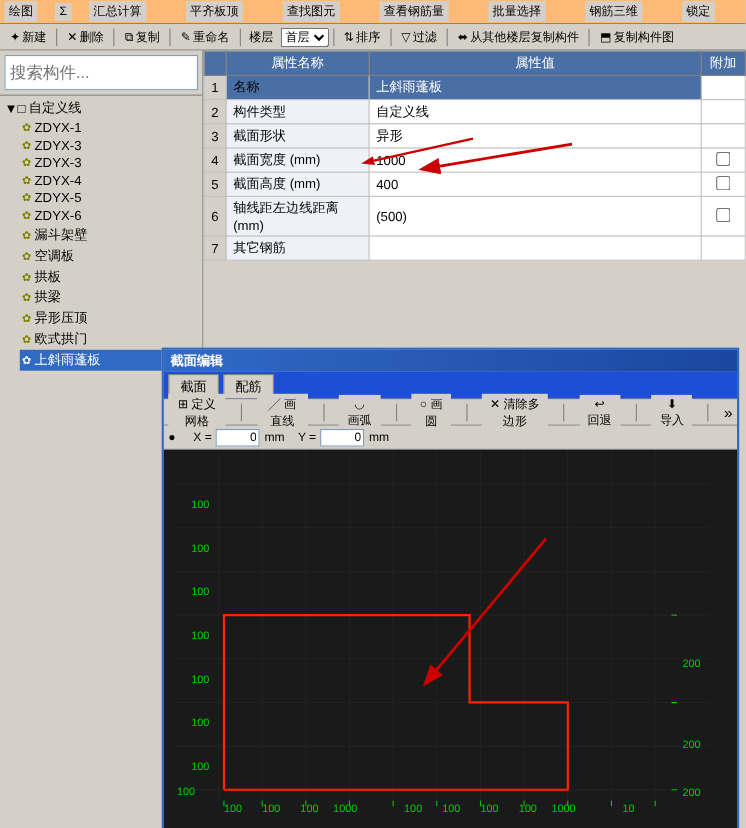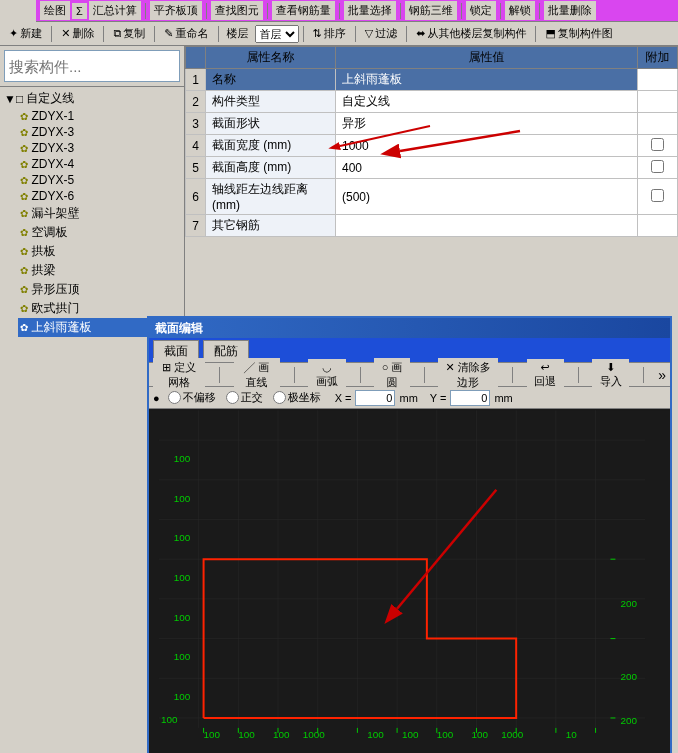--- a/index.html
+++ b/index.html
@@ -1,27 +1,26 @@
 <!DOCTYPE html>
 <html><head>
   <meta charset="utf-8">
   <style>
     * { box-sizing: border-box; margin: 0; padding: 0; }
     body { font-family: 'SimSun', '宋体', sans-serif; font-size: 12px; background: #d4d0c8; width: 678px; height: 753px; overflow: hidden; }
     
     
     .toolbar-top {
-      background: #d946ef;
+      background: #fdba74;
       border-bottom: 1px solid #808080;
       padding: 2px 4px;
       display: flex;
       align-items: center;
       height: 22px;
-      gap: 2px;
-      margin-left: 36px;
+      gap: 16px;
     }
     .toolbar-btn {
       background: #d4d0c8;
       border: 1px solid transparent;
       padding: 1px 3px;
       font-size: 11px;
       cursor: pointer;
       white-space: nowrap;
     }
     .toolbar-sep { width: 1px; height: 16px; background: #808080; margin: 0 2px; }
@@ -122,21 +121,21 @@
     }
     
     
     .prop-table {
       width: 100%;
       border-collapse: collapse;
       font-size: 12px;
     }
     .prop-table th {
       background: #4a6fa5;
-      color: #000000;
+      color: #ffffff;
       border: 1px solid #808080;
       padding: 2px 6px;
       text-align: center;
       font-weight: normal;
     }
     .prop-table td {
       border: 1px solid #c0c0c0;
       padding: 2px 6px;
       background: white;
     }
@@ -519,34 +518,20 @@
       <button class="dialog-toolbar-btn">
         <span>⬇</span>
         <span>导入</span>
       </button>
       <div class="dialog-toolbar-sep"></div>
       <span style="font-size:14px;cursor:pointer;">»</span>
     </div>
 
     <div class="coords-toolbar">
       <span style="margin-right:4px;">●</span>
-      <div class="radio-group">
-        <label class="radio-item">
-          <input type="radio" name="coord-mode" style="">
-          <span>不偏移</span>
-        </label>
-        <label class="radio-item">
-          <input type="radio" name="coord-mode" style="">
-          <span>正交</span>
-        </label>
-        <label class="radio-item">
-          <input type="radio" name="coord-mode" style="">
-          <span>极坐标</span>
-        </label>
-      </div>
       <span style="margin-left:8px;">X =</span>
       <input class="coord-input" type="text" value="0" style="">
       <span style="font-size:11px;">mm</span>
       <span style="margin-left:8px;">Y =</span>
       <input class="coord-input" type="text" value="0" style="">
       <span style="font-size:11px;">mm</span>
     </div>
 
     <div class="drawing-canvas" style="height: 350px; position: relative;">
       <svg class="canvas-svg" viewBox="0 0 525 350" preserveAspectRatio="xMidYMid meet">

